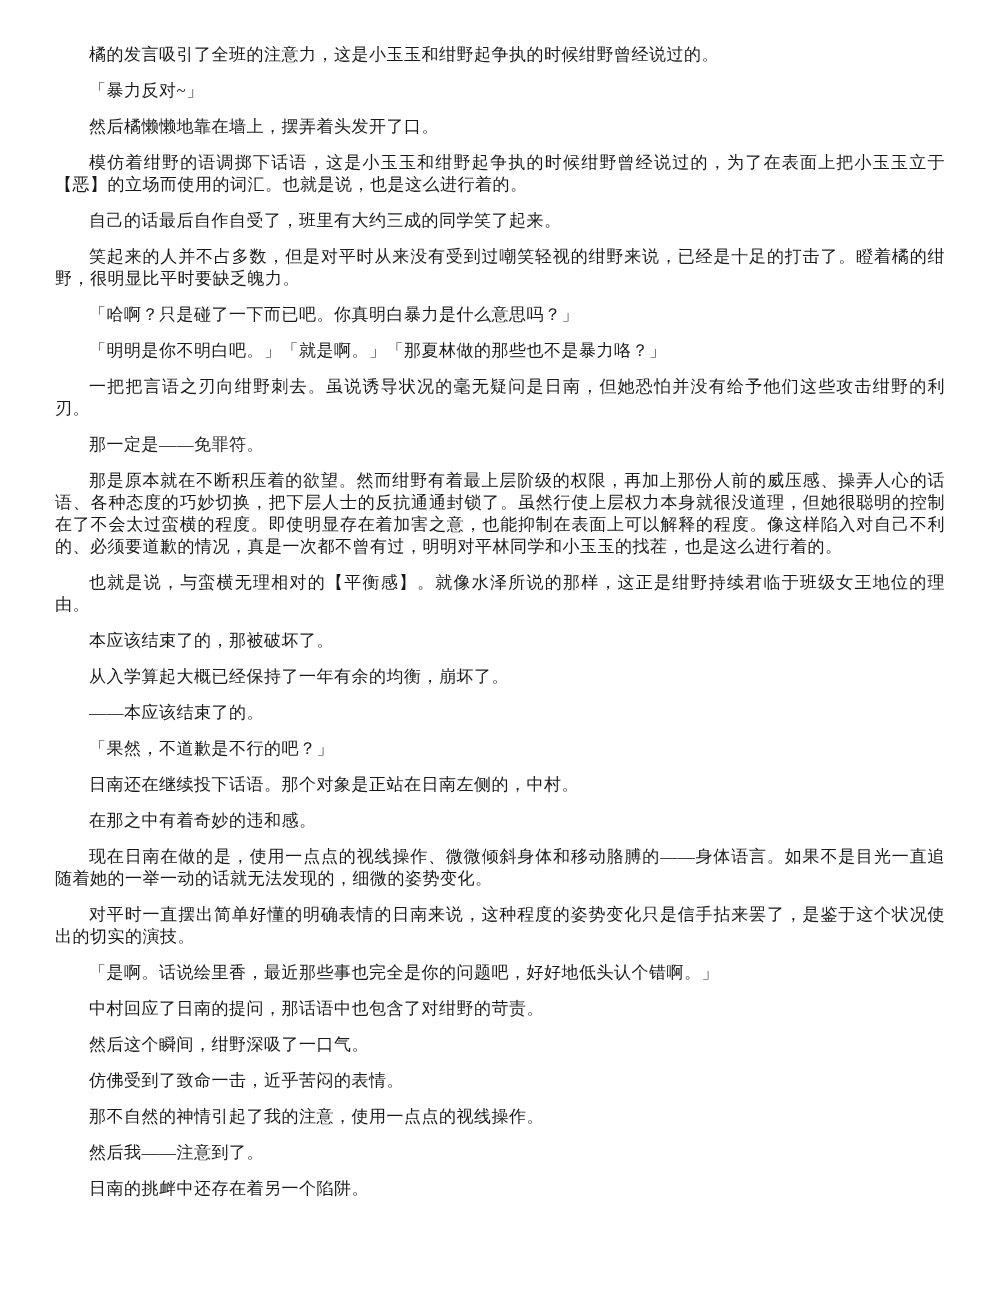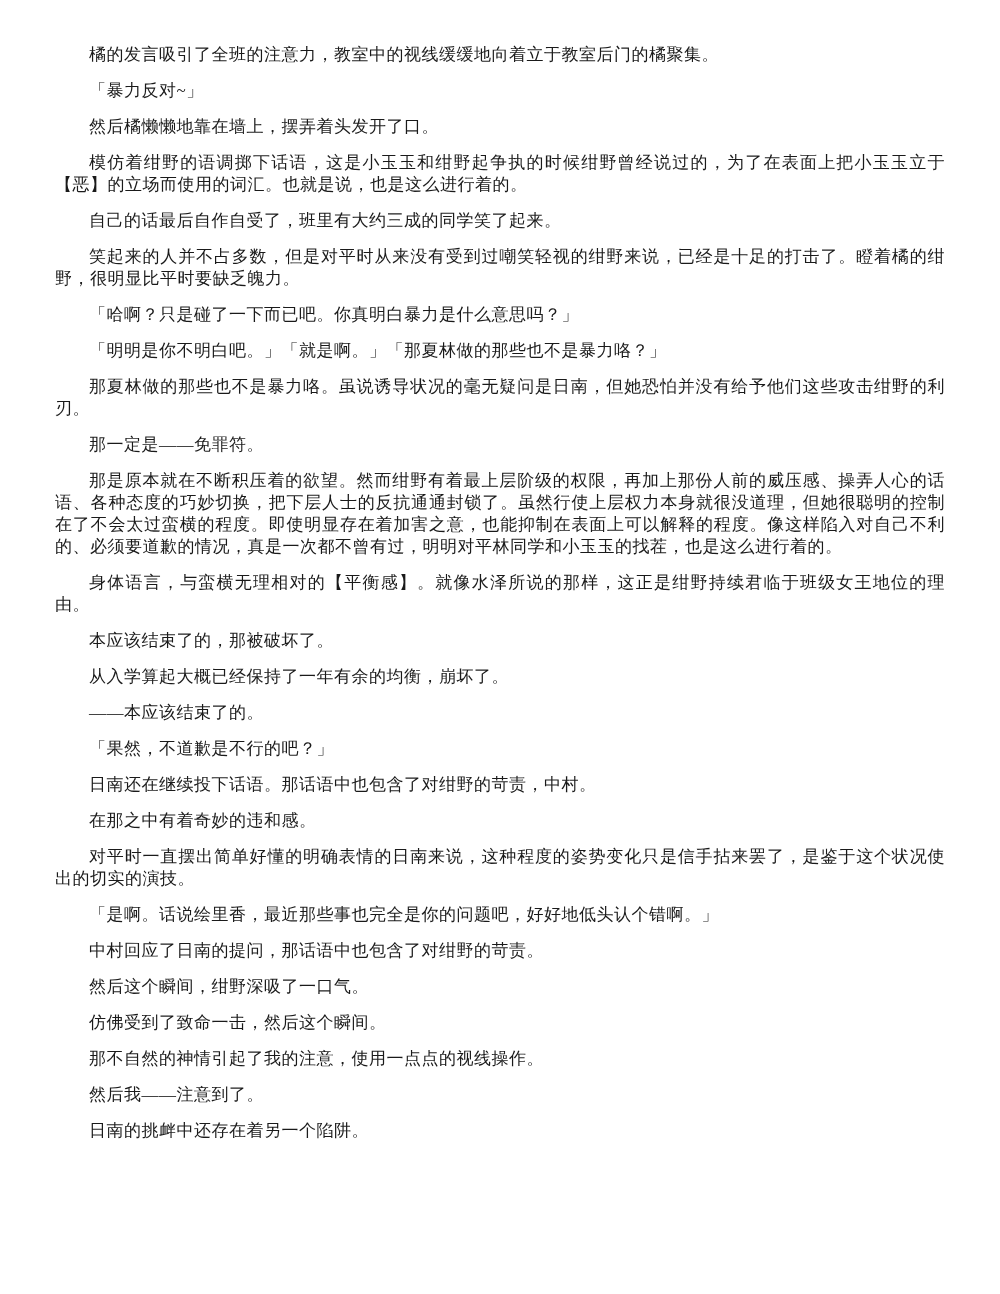--- a/index.html
+++ b/index.html
@@ -29,40 +29,41 @@
     text-align: justify;
     letter-spacing: 0.5px;
     word-break: break-all;
   }
 </style>
 </head>
 <body>
 
 <main class="doc-page">
   <div class="doc-body" id="doc-body">
-      <p>橘的发言吸引了全班的注意力，教室中的视线缓缓地向着立于教室后门的橘聚集。</p>
+      <p>橘的发言吸引了全班的注意力，这是小玉玉和绀野起争执的时候绀野曾经说过的。</p>
       <p>「暴力反对~」</p>
       <p>然后橘懒懒地靠在墙上，摆弄着头发开了口。</p>
       <p>模仿着绀野的语调掷下话语，这是小玉玉和绀野起争执的时候绀野曾经说过的，为了在表面上把小玉玉立于【恶】的立场而使用的词汇。也就是说，也是这么进行着的。</p>
       <p>自己的话最后自作自受了，班里有大约三成的同学笑了起来。</p>
       <p>笑起来的人并不占多数，但是对平时从来没有受到过嘲笑轻视的绀野来说，已经是十足的打击了。瞪着橘的绀野，很明显比平时要缺乏魄力。</p>
       <p>「哈啊？只是碰了一下而已吧。你真明白暴力是什么意思吗？」</p>
       <p>「明明是你不明白吧。」「就是啊。」「那夏林做的那些也不是暴力咯？」</p>
-      <p>那夏林做的那些也不是暴力咯。虽说诱导状况的毫无疑问是日南，但她恐怕并没有给予他们这些攻击绀野的利刃。</p>
+      <p>一把把言语之刃向绀野刺去。虽说诱导状况的毫无疑问是日南，但她恐怕并没有给予他们这些攻击绀野的利刃。</p>
       <p>那一定是——免罪符。</p>
       <p>那是原本就在不断积压着的欲望。然而绀野有着最上层阶级的权限，再加上那份人前的威压感、操弄人心的话语、各种态度的巧妙切换，把下层人士的反抗通通封锁了。虽然行使上层权力本身就很没道理，但她很聪明的控制在了不会太过蛮横的程度。即使明显存在着加害之意，也能抑制在表面上可以解释的程度。像这样陷入对自己不利的、必须要道歉的情况，真是一次都不曾有过，明明对平林同学和小玉玉的找茬，也是这么进行着的。</p>
-      <p>身体语言，与蛮横无理相对的【平衡感】。就像水泽所说的那样，这正是绀野持续君临于班级女王地位的理由。</p>
+      <p>也就是说，与蛮横无理相对的【平衡感】。就像水泽所说的那样，这正是绀野持续君临于班级女王地位的理由。</p>
       <p>本应该结束了的，那被破坏了。</p>
       <p>从入学算起大概已经保持了一年有余的均衡，崩坏了。</p>
       <p>——本应该结束了的。</p>
       <p>「果然，不道歉是不行的吧？」</p>
-      <p>日南还在继续投下话语。那话语中也包含了对绀野的苛责，中村。</p>
+      <p>日南还在继续投下话语。那个对象是正站在日南左侧的，中村。</p>
       <p>在那之中有着奇妙的违和感。</p>
+      <p>现在日南在做的是，使用一点点的视线操作、微微倾斜身体和移动胳膊的——身体语言。如果不是目光一直追随着她的一举一动的话就无法发现的，细微的姿势变化。</p>
       <p>对平时一直摆出简单好懂的明确表情的日南来说，这种程度的姿势变化只是信手拈来罢了，是鉴于这个状况使出的切实的演技。</p>
       <p>「是啊。话说绘里香，最近那些事也完全是你的问题吧，好好地低头认个错啊。」</p>
       <p>中村回应了日南的提问，那话语中也包含了对绀野的苛责。</p>
       <p>然后这个瞬间，绀野深吸了一口气。</p>
-      <p>仿佛受到了致命一击，然后这个瞬间。</p>
+      <p>仿佛受到了致命一击，近乎苦闷的表情。</p>
       <p>那不自然的神情引起了我的注意，使用一点点的视线操作。</p>
       <p>然后我——注意到了。</p>
       <p>日南的挑衅中还存在着另一个陷阱。</p>
     </div>
 </main>
 
 </body></html>

